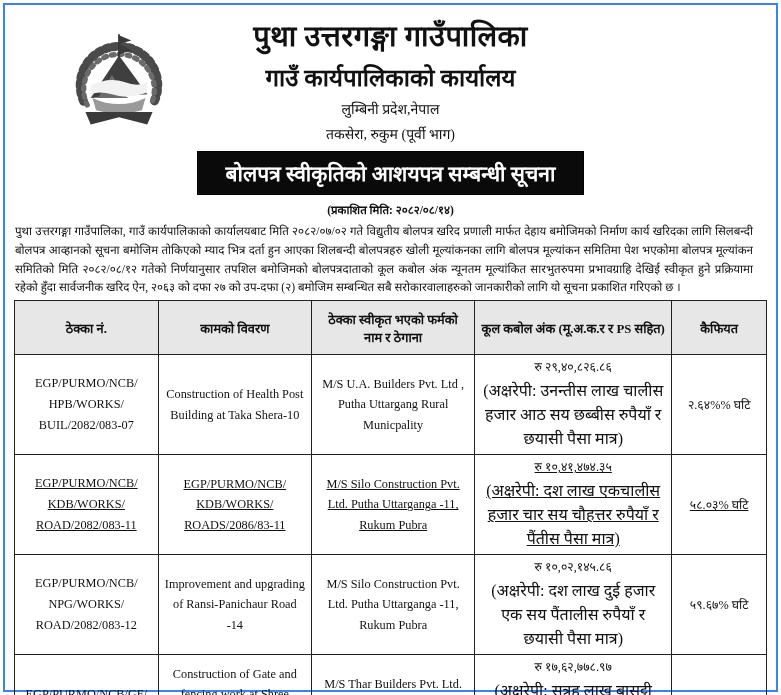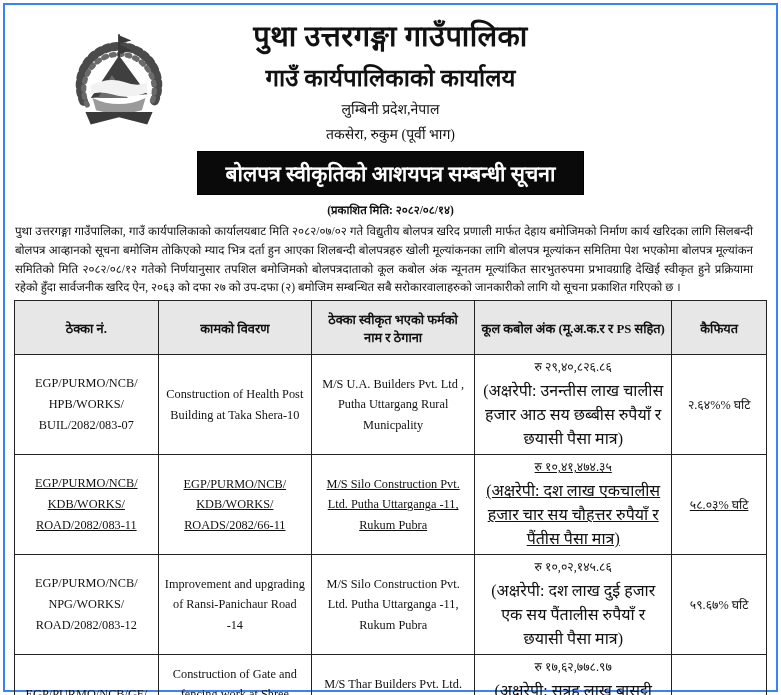--- a/index.html
+++ b/index.html
@@ -130,21 +130,21 @@
         <td class="work-cell">Construction of Health Post Building at Taka Shera-10</td>
         <td class="firm-cell">M/S U.A. Builders Pvt. Ltd , Putha Uttargang Rural Municpality</td>
         <td>
           <div class="amount-num">रु २९,४०,८२६.८६</div>
           <div class="amount-words">(अक्षरेपी: उनन्तीस लाख चालीस हजार आठ सय छब्बीस रुपैयाँ र छयासी पैसा मात्र)</div>
         </td>
         <td>२.६४%% घटि</td>
       </tr>
       <tr class="r2">
         <td class="cell-lines">EGP/PURMO/NCB/ KDB/WORKS/ ROAD/2082/083-11</td>
-        <td class="work-cell cell-lines">EGP/PURMO/NCB/ KDB/WORKS/ ROADS/2082/66-11</td>
+        <td class="work-cell cell-lines">EGP/PURMO/NCB/ KDB/WORKS/ ROADS/2086/83-11</td>
         <td class="firm-cell">M/S Silo Construction Pvt. Ltd. Putha Uttarganga -11, Rukum Pubra</td>
         <td>
           <div class="amount-num">रु १०,४१,४७४.३५</div>
           <div class="amount-words">(अक्षरेपी: दश लाख एकचालीस हजार चार सय चौहत्तर रुपैयाँ र पैंतीस पैसा मात्र)</div>
         </td>
         <td>५८.०३% घटि</td>
       </tr>
       <tr class="r3">
         <td class="cell-lines">EGP/PURMO/NCB/ NPG/WORKS/ ROAD/2082/083-12</td>
         <td class="work-cell">Improvement and upgrading of Ransi-Panichaur Road -14</td>

